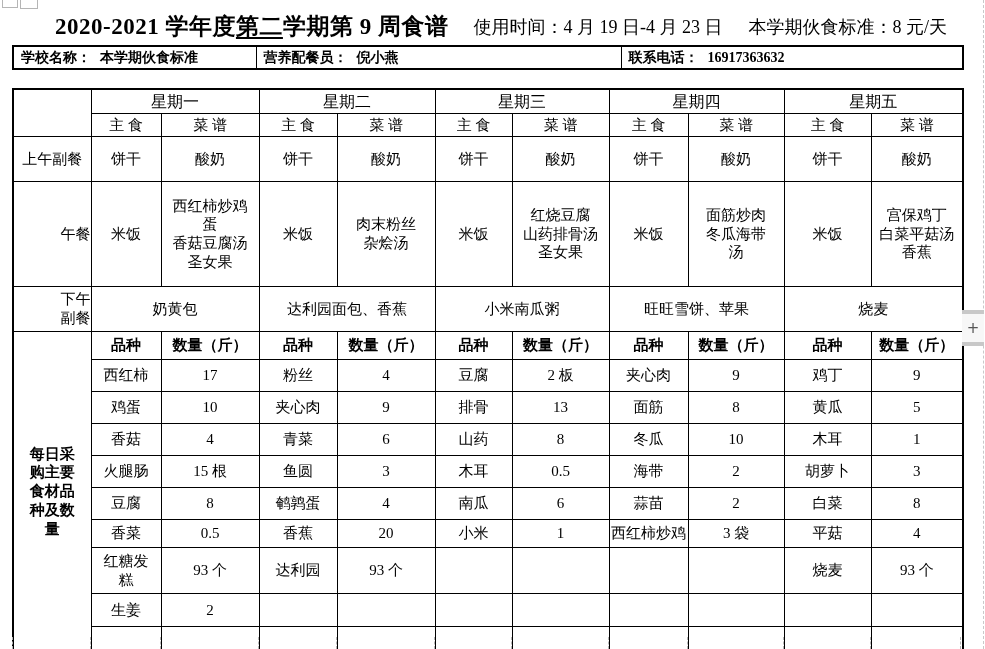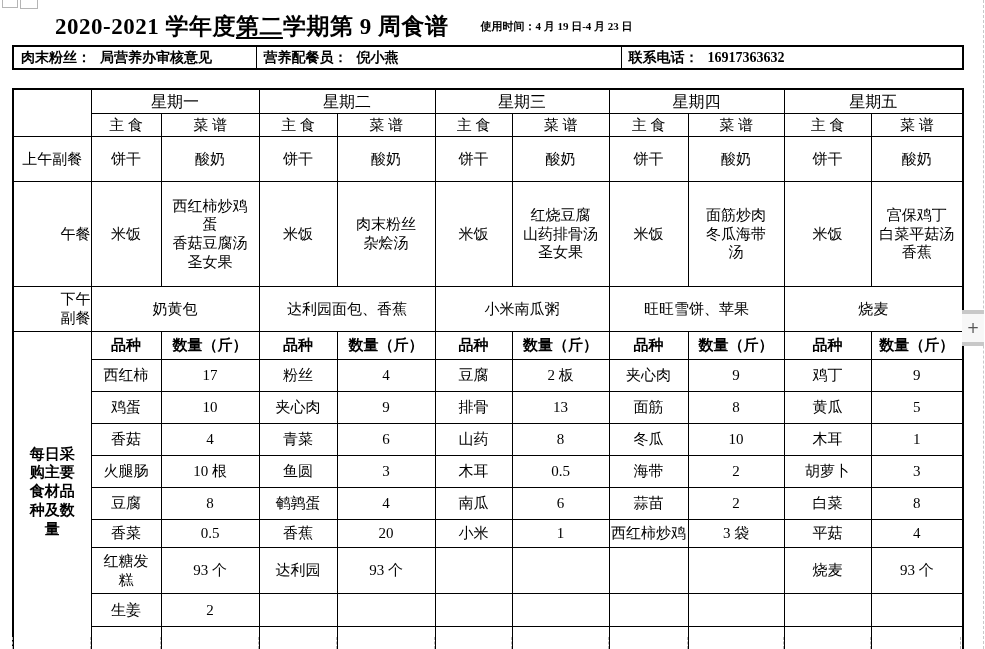--- a/index.html
+++ b/index.html
@@ -4,25 +4,25 @@
 <style>
   html,body{margin:0;padding:0;}
   body{
     width:985px;height:649px;position:relative;overflow:hidden;
     background:#ffffff;color:#000;
     font-family:"Liberation Serif","DejaVu Serif",serif;
   }
   
   .titlebar{
     position:absolute;left:12px;top:8px;width:950px;height:37px;
-    display:flex;align-items:center;white-space:nowrap;gap:7px;
+    display:flex;align-items:center;white-space:nowrap;
   }
   .main-title{font-size:23px;font-weight:bold;margin-left:43px;letter-spacing:0.5px;}
   .main-title .u{text-decoration:underline;text-underline-offset:3px;}
-  .hdr-note{font-size:11px;font-weight:bold;}
+  .hdr-note{font-size:18px;font-weight:normal;}
   .note-usage{margin-left:25px;}
   .note-standard{margin-left:26px;}
   
   table{border-collapse:collapse;table-layout:fixed;}
   td{border:1px solid #000;text-align:center;vertical-align:middle;
      padding:0;overflow:hidden;white-space:pre-line;font-size:15px;line-height:1.25;}
   .tbl{position:absolute;left:12px;border:2px solid #000;}
   
   .info-table{top:45px;width:950px;}
   .info-table td{text-align:left;padding:0 7px;font-size:14px;font-weight:bold;white-space:nowrap;}
@@ -61,32 +61,33 @@
 </head>
 <body>
 
 <div class="corner-box cb1"></div>
 <div class="corner-box cb2"></div>
 <div class="right-dash"></div>
 
 <div class="titlebar">
   <div class="main-title"><span>2020-2021 学年度</span><span class="u">第二</span><span>学期第 9 周食谱</span></div>
   <div class="hdr-note note-usage"><span>使用时间：</span><span>4 月 19 日-4 月 23 日</span></div>
+  <div class="hdr-note note-standard"><span>本学期伙食标准：</span><span>8 元/天</span></div>
 </div>
 
 <table class="tbl info-table">
   <colgroup>
       <col style="width:243px">
       <col style="width:177px">
       <col style="width:188px">
       <col style="width:342px">
     </colgroup>
   <tbody>
       <tr>
-    <td><span>肉末粉丝：</span><span class="val">局营养办审核意见</span></td>
+    <td><span>学校名称：</span><span class="val">本学期伙食标准</span></td>
     <td colspan="2"><span>营养配餐员：</span><span class="val">倪小燕</span></td>
     <td><span>联系电话：</span><span class="val">16917363632</span></td>
   </tr>
 </tbody>
   </table>
 
 <table class="tbl menu-table">
   <colgroup>
     <col style="width:78px">
     <col style="width:70px">
@@ -210,21 +211,21 @@
     <td>6</td>
     <td>山药</td>
     <td>8</td>
     <td>冬瓜</td>
     <td>10</td>
     <td>木耳</td>
     <td>1</td>
   </tr>
   <tr class="r-p4">
     <td>火腿肠</td>
-    <td>10 根</td>
+    <td>15 根</td>
     <td>鱼圆</td>
     <td>3</td>
     <td>木耳</td>
     <td>0.5</td>
     <td>海带</td>
     <td>2</td>
     <td>胡萝卜</td>
     <td>3</td>
   </tr>
   <tr class="r-p5">

